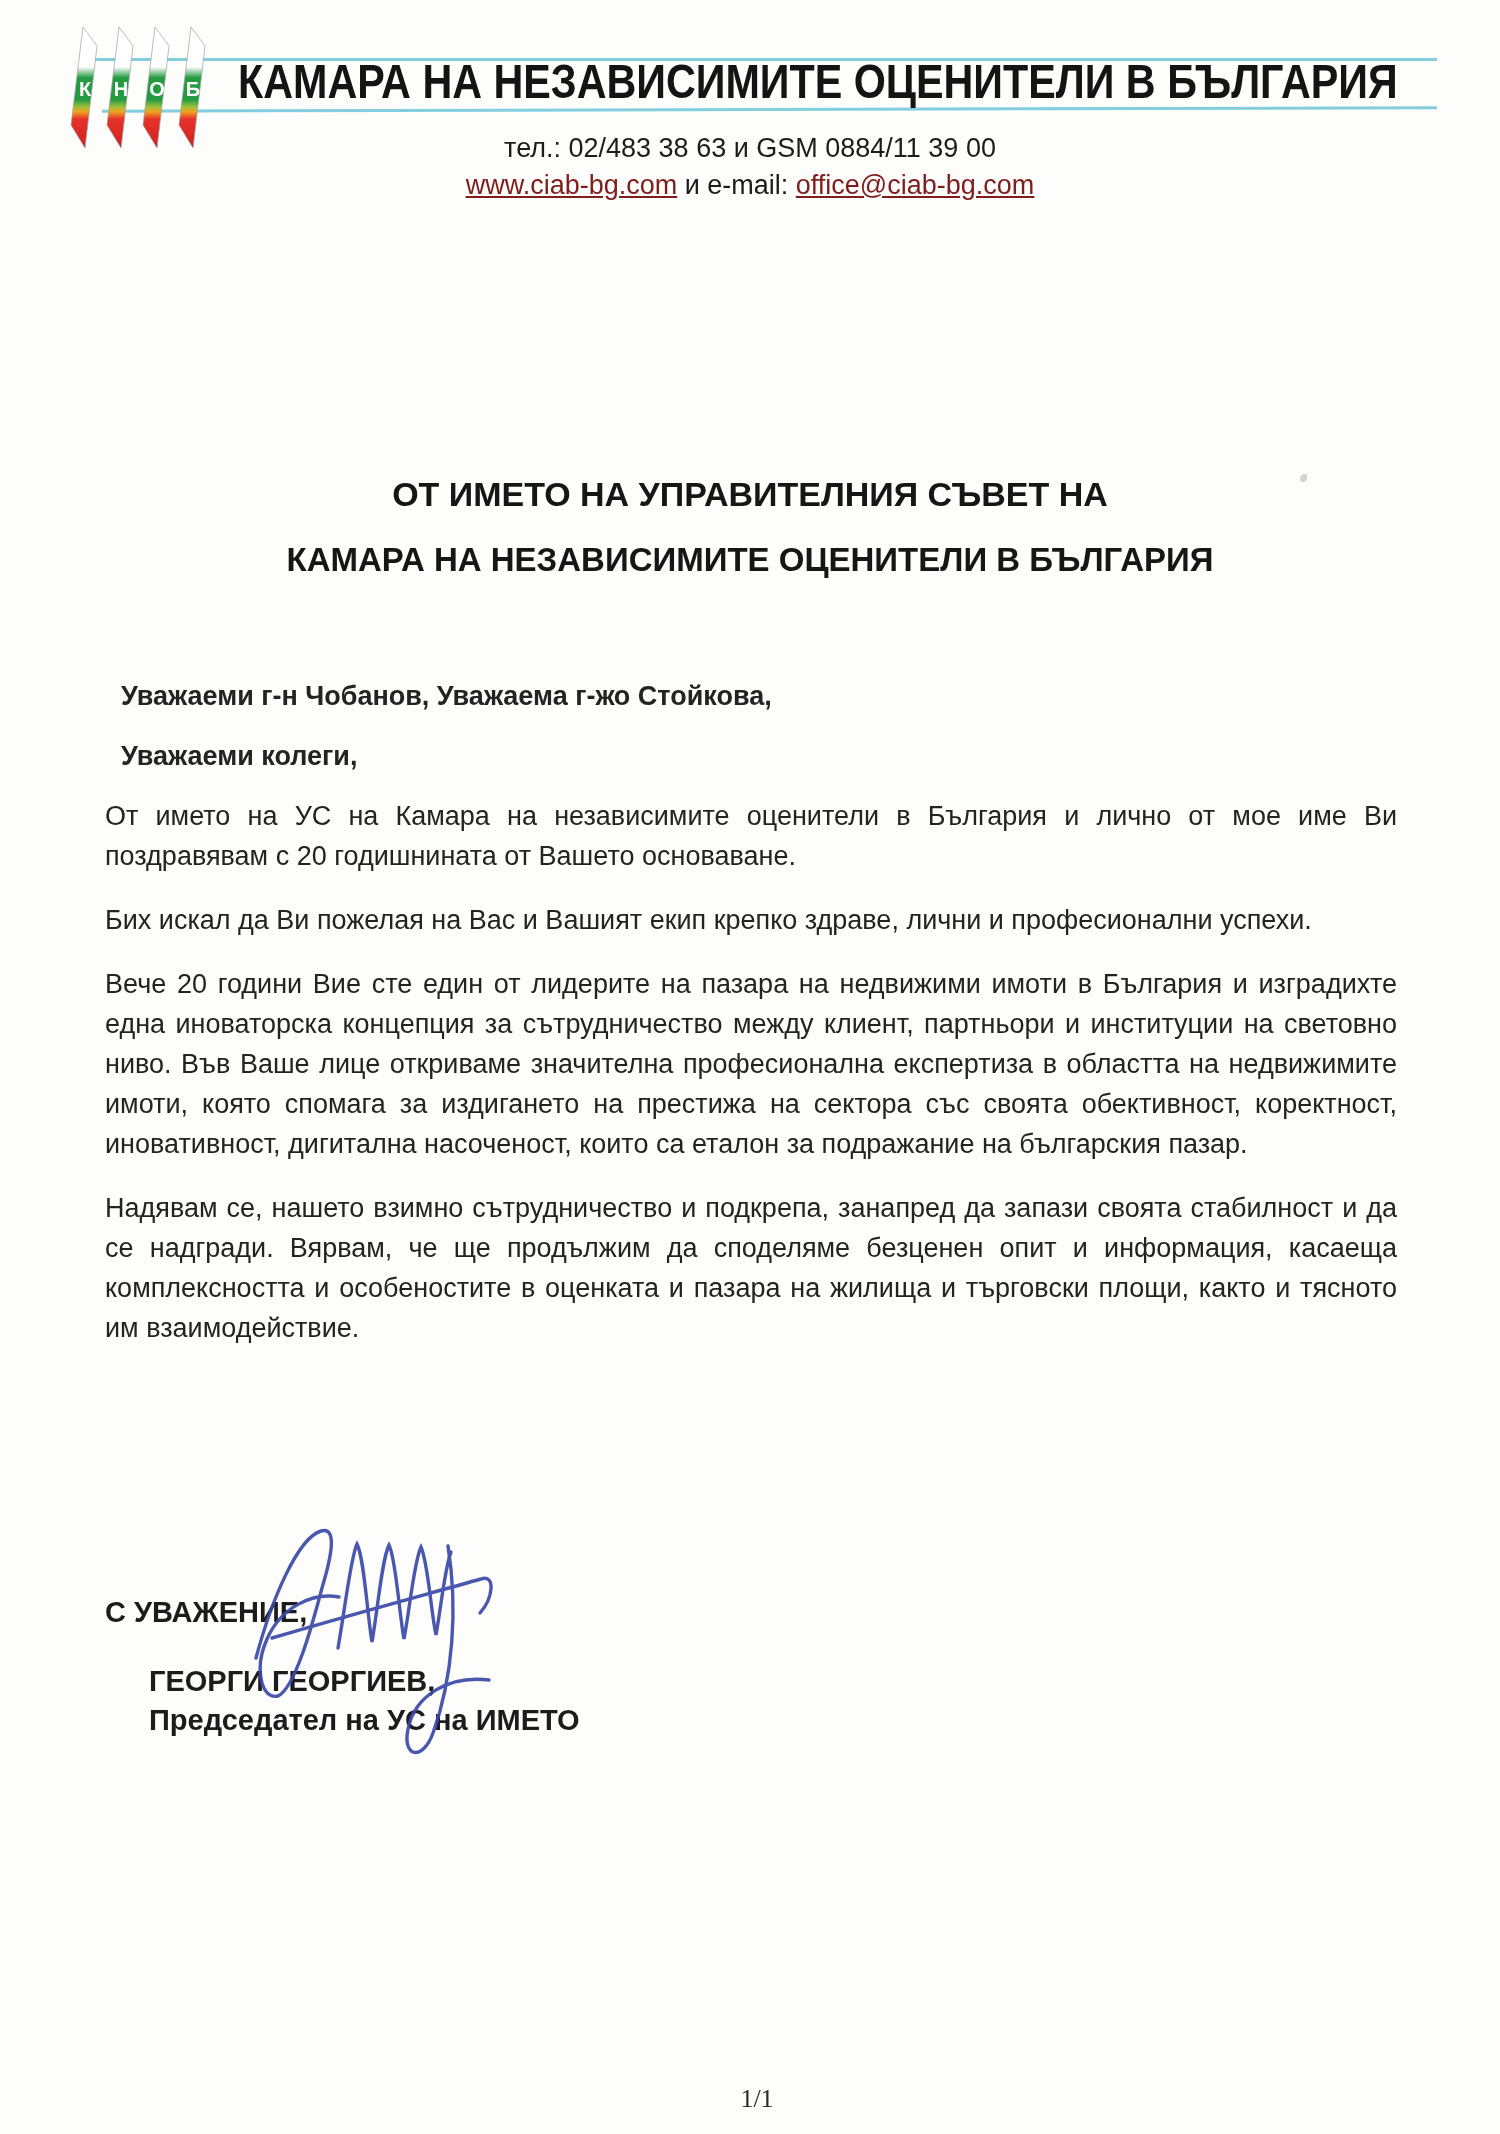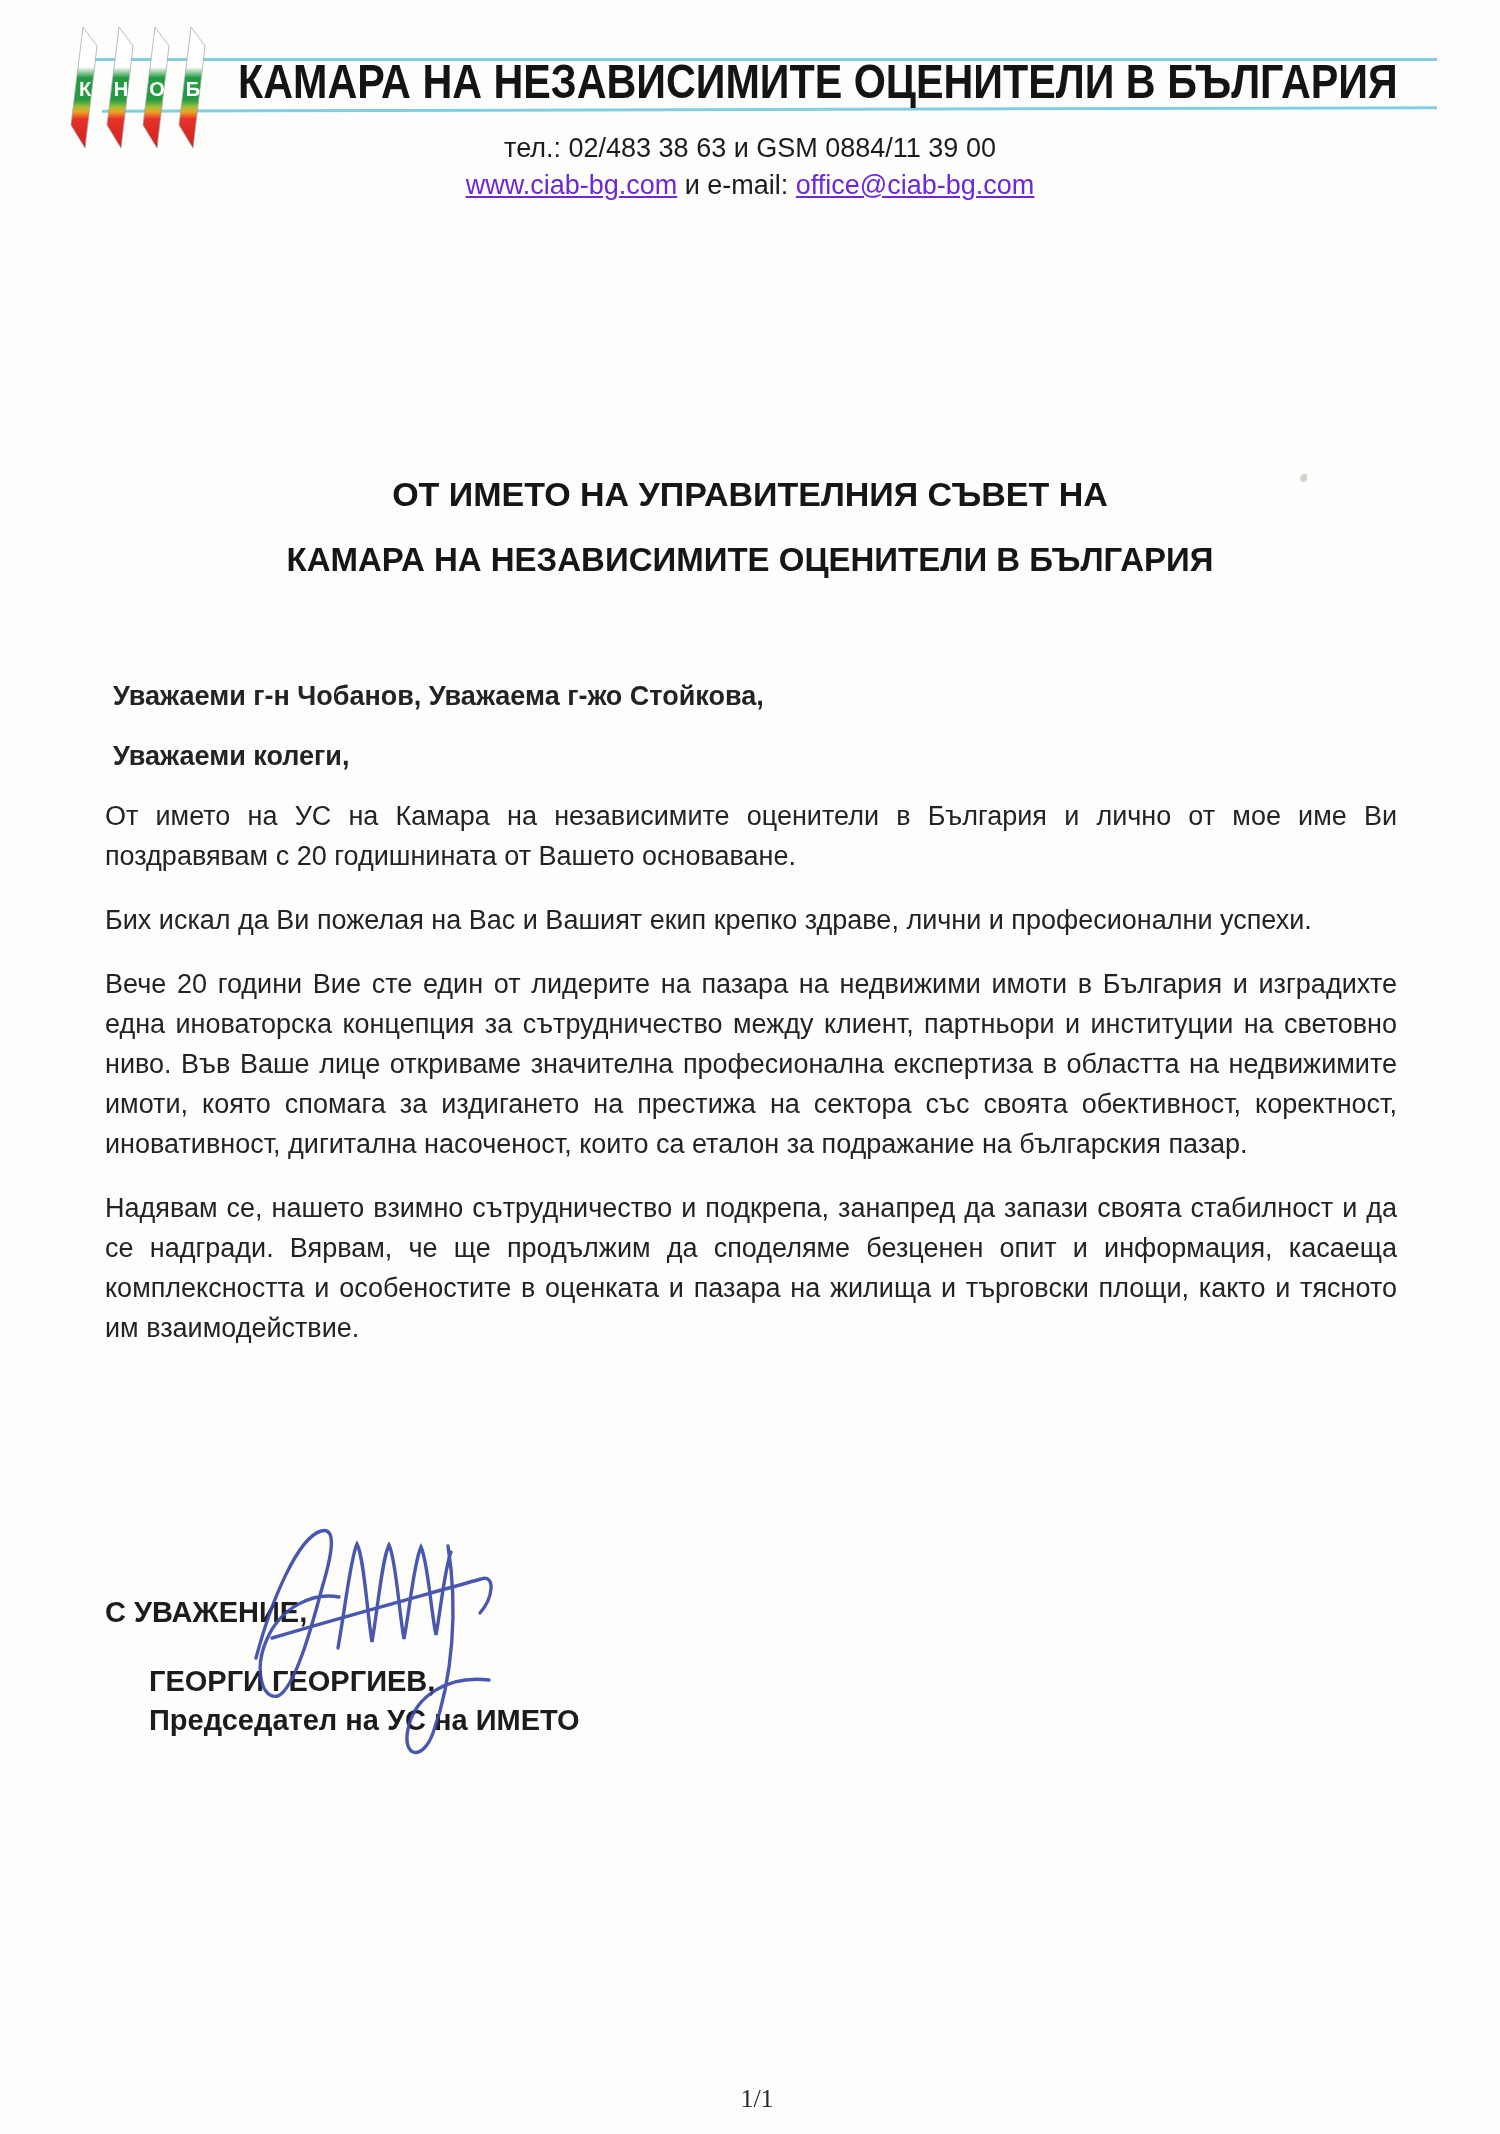--- a/index.html
+++ b/index.html
@@ -15,40 +15,40 @@
   .logo{position:absolute;left:64px;top:24px;width:152px;height:128px;}
   .org-name{
     position:absolute;left:238px;top:56px;width:1260px;
     font-size:48px;font-weight:bold;letter-spacing:0px;line-height:52px;
     transform:scaleX(.86);transform-origin:left center;white-space:nowrap;color:#141414;
   }
   .contact{
     position:absolute;left:105px;top:130px;width:1290px;text-align:center;
     font-size:27px;line-height:37px;color:#1c1c1c;
   }
-  .contact a{color:#6d28d9;text-align:center;}
+  .contact a{color:#7f1d1d;text-align:center;}
   
   .title{
     position:absolute;left:0;top:392px;width:1500px;text-align:center;
     font-size:46px;font-weight:bold;line-height:52px;color:#161616;letter-spacing:1px;
   }
   .subtitle1{
     position:absolute;left:0;top:474px;width:1500px;text-align:center;
     font-size:34px;font-weight:bold;line-height:40px;color:#161616;
   }
   .subtitle2{
     position:absolute;left:0;top:540px;width:1500px;text-align:center;
     font-size:33px;font-weight:bold;line-height:40px;color:#161616;
   }
   
   .body{
     position:absolute;left:105px;top:676px;width:1292px;
     font-size:27px;line-height:40px;color:#232323;
   }
-  .body .sal{font-weight:bold;margin:0 8px 20px;}
+  .body .sal{font-weight:bold;margin:0 16px 20px;}
   .body p.par{margin:0 0 24px;text-align:justify;text-justify:inter-word;}
   
   .closing{
     position:absolute;left:105px;top:1592px;
     font-size:29px;font-weight:bold;line-height:40px;color:#1c1c1c;
   }
   .signer{
     position:absolute;left:105px;top:1662px;
     font-size:29px;font-weight:bold;line-height:39px;color:#1c1c1c;margin-left:44px;
   }

